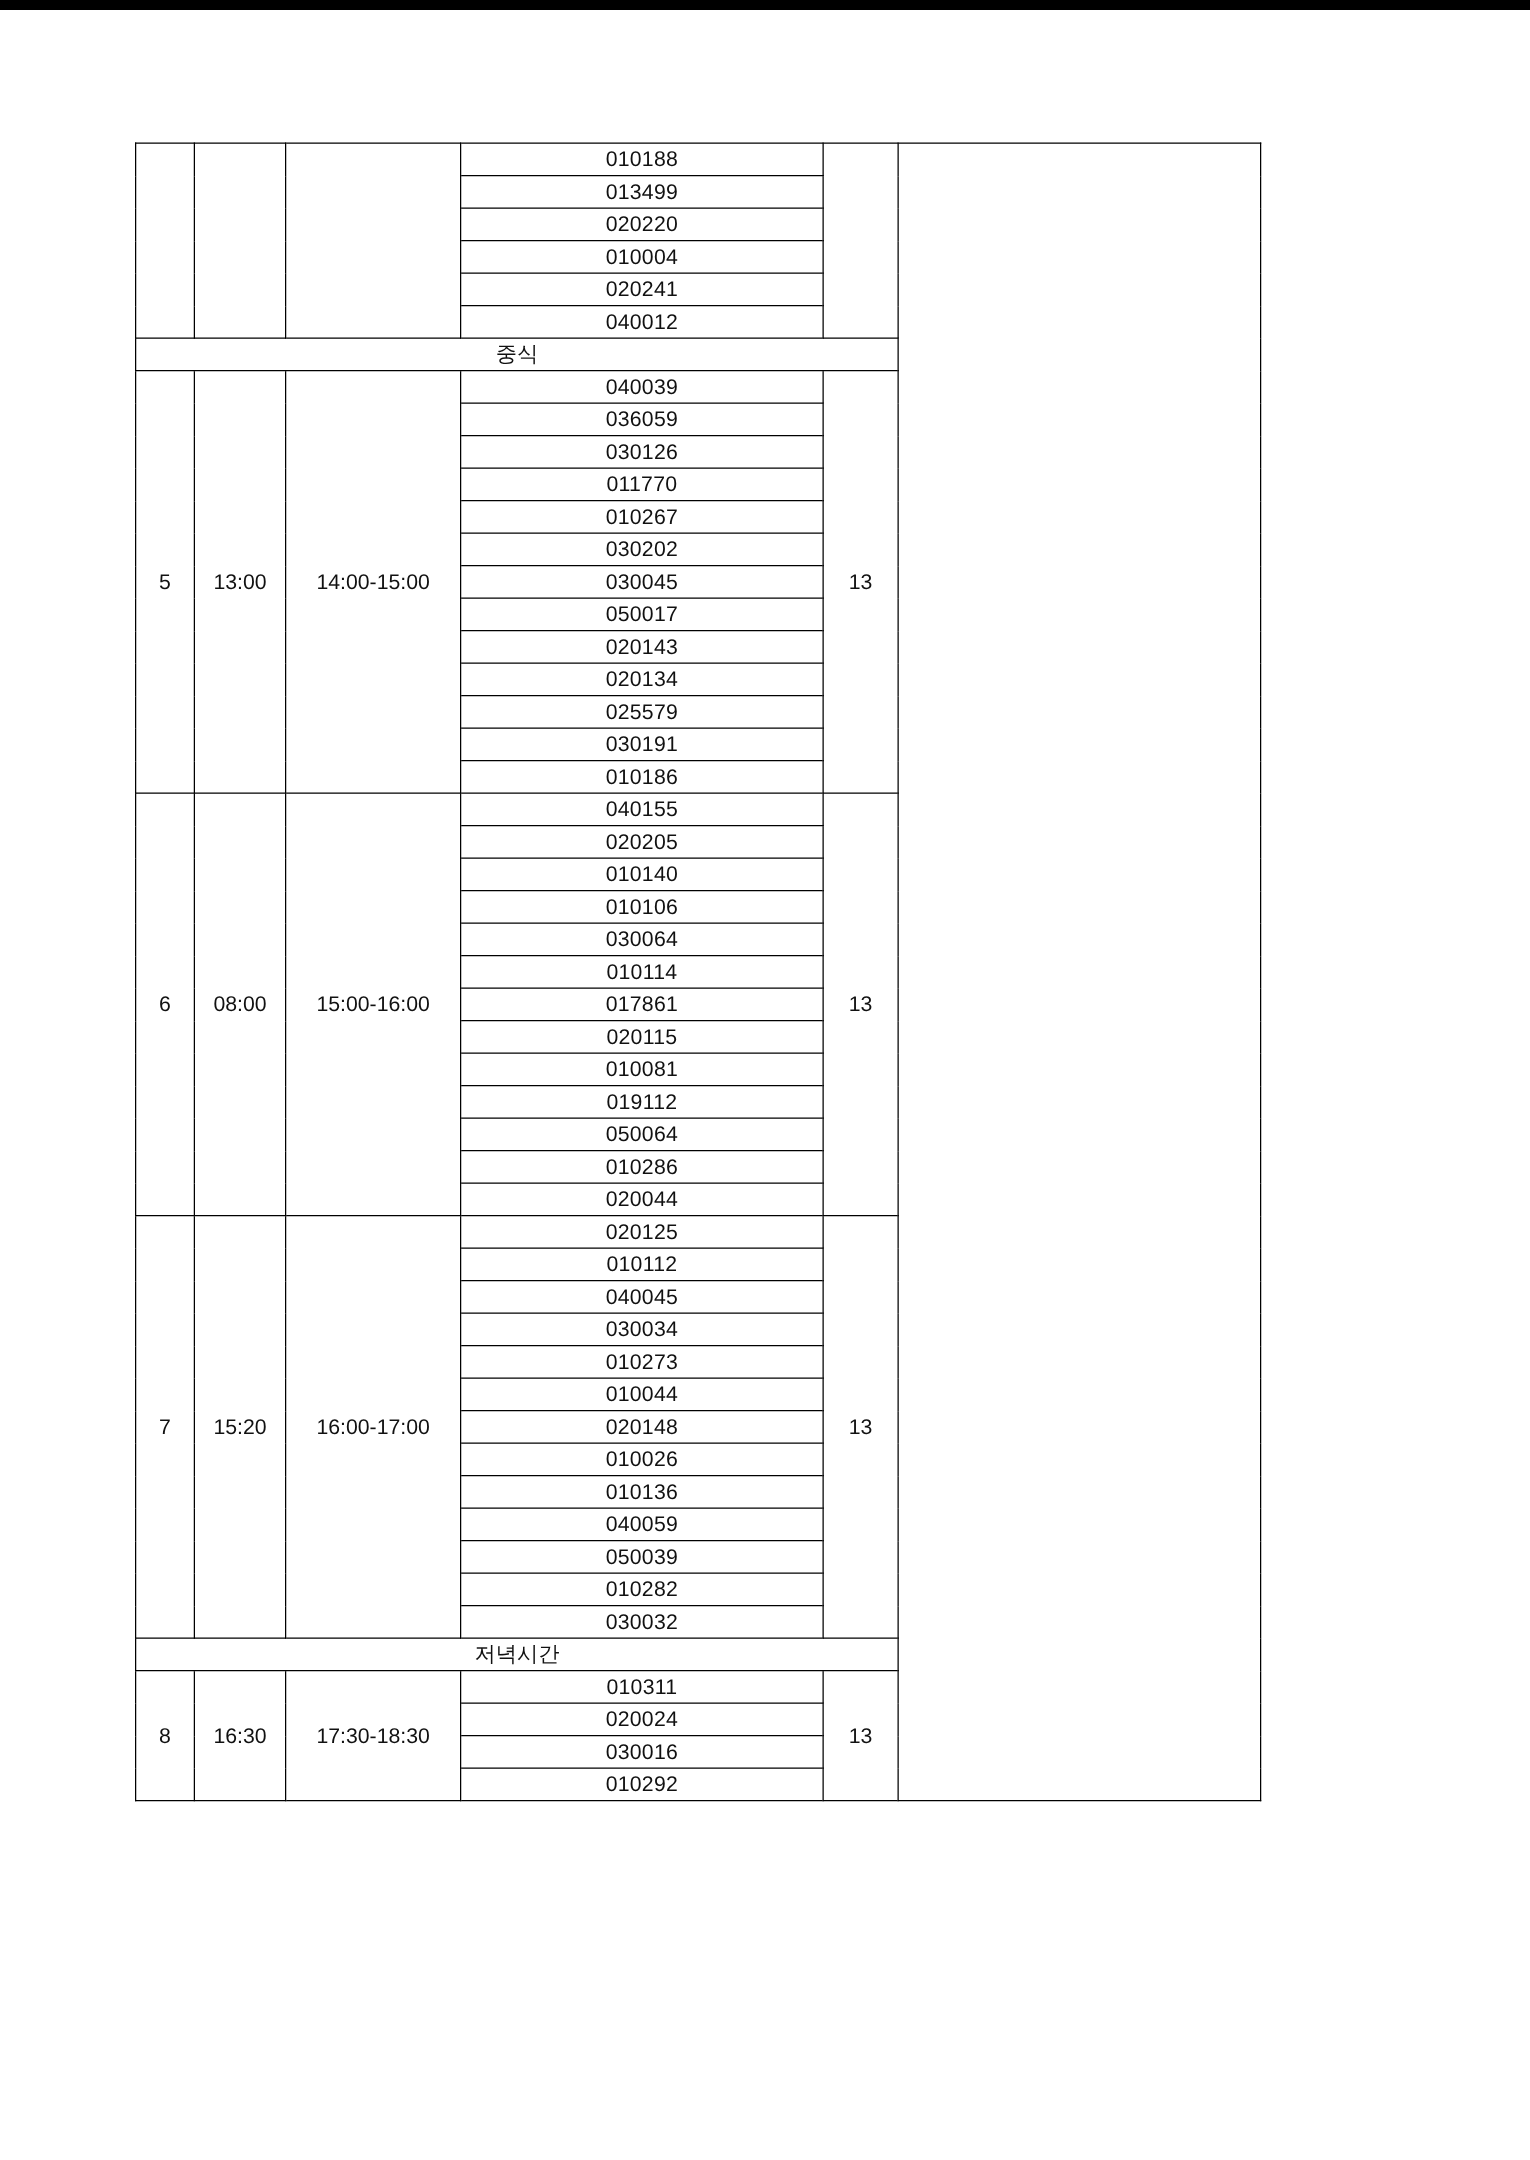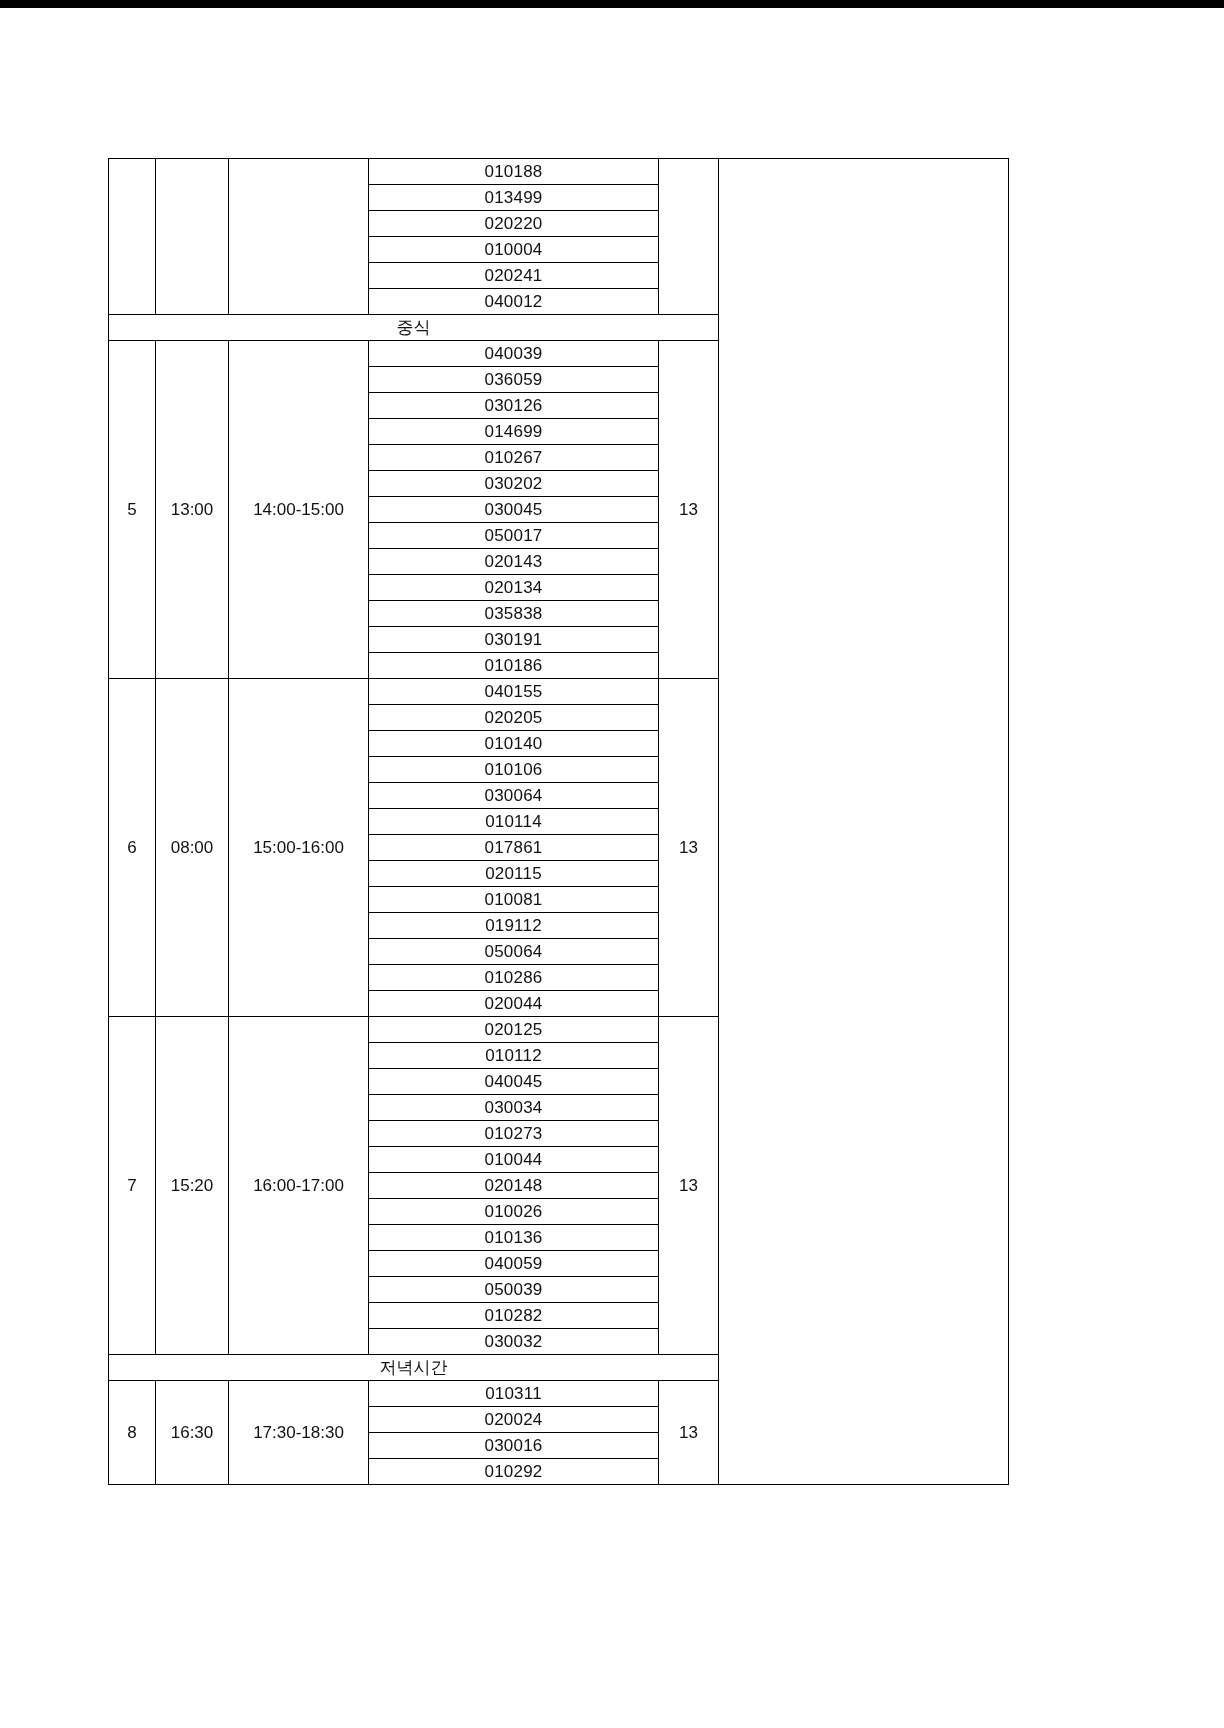--- a/index.html
+++ b/index.html
@@ -23,21 +23,20 @@
     background: #000000;
   }
   .table-wrap {
     position: absolute;
     top: 114px;
     left: 108px;
   }
   table.schedule {
     border-collapse: collapse;
     table-layout: fixed;
-    margin-top: 44px;
   }
   table.schedule td {
     border: 1px solid #000000;
     text-align: center;
     vertical-align: middle;
     padding: 0;
     font-size: 17px;
     height: 25px;
     line-height: 25px;
     overflow: hidden;
@@ -110,42 +109,42 @@
           <td class="code-cell">040039</td>
           <td rowspan="13" class="meta-cell">13</td>
         </tr>
         <tr>
           <td class="code-cell">036059</td>
         </tr>
         <tr>
           <td class="code-cell">030126</td>
         </tr>
         <tr>
-          <td class="code-cell">014699</td>
+          <td class="code-cell">011770</td>
         </tr>
         <tr>
           <td class="code-cell">010267</td>
         </tr>
         <tr>
           <td class="code-cell">030202</td>
         </tr>
         <tr>
           <td class="code-cell">030045</td>
         </tr>
         <tr>
           <td class="code-cell">050017</td>
         </tr>
         <tr>
           <td class="code-cell">020143</td>
         </tr>
         <tr>
           <td class="code-cell">020134</td>
         </tr>
         <tr>
-          <td class="code-cell">035838</td>
+          <td class="code-cell">025579</td>
         </tr>
         <tr>
           <td class="code-cell">030191</td>
         </tr>
         <tr>
           <td class="code-cell">010186</td>
         </tr>
         <tr>
           <td rowspan="13" class="meta-cell">6</td>
           <td rowspan="13" class="meta-cell">08:00</td>

